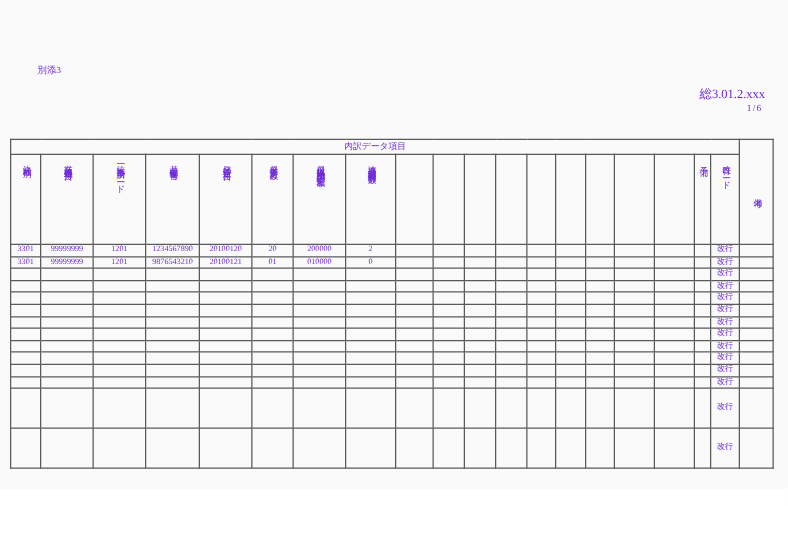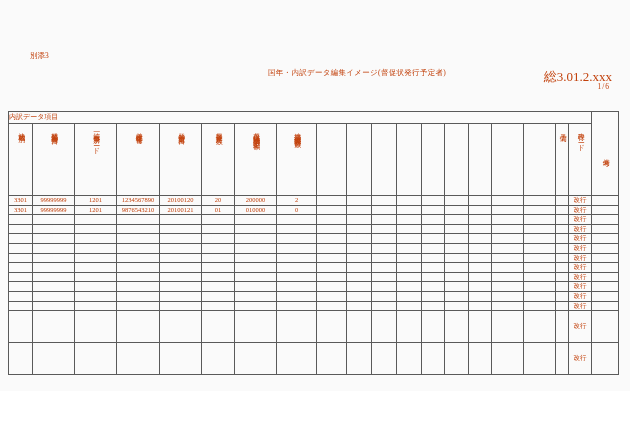--- a/index.html
+++ b/index.html
@@ -1,44 +1,45 @@
 <!DOCTYPE html>
 <html><head>
 <meta charset="utf-8">
 <style>
   html,body{margin:0;padding:0;}
   .page{
     position:relative;
     width:630px;height:391px;
     background:#fafafa;
     font-family:"Liberation Serif","DejaVu Serif",serif;
-    color:#c2410c;
+    color:#6d28d9;
     overflow:hidden;
   }
   .attachment{position:absolute;left:30px;top:51px;font-size:7.5px;}
   .title{position:absolute;left:268px;top:68px;font-size:7.5px;letter-spacing:.3px;}
-  .doc-number{position:absolute;right:18px;top:68px;font-size:13px;}
+  .doc-number{position:absolute;right:18px;top:68px;font-size:10px;}
   .page-indicator{position:absolute;right:20px;top:82px;font-size:7.5px;letter-spacing:1px;}
 
   table.sheet{
     position:absolute;left:8px;top:111px;
     width:611px;
     border-collapse:collapse;
     table-layout:fixed;
   }
   table.sheet td,table.sheet th{
     border:1px solid #5a5a5a;
     padding:0;
     font-weight:normal;
     overflow:hidden;
   }
   table.sheet{border:1px solid #3a3a3a;}
   .group-header-row td{
     height:11px;
     font-size:7px;
+    text-align:center;
     vertical-align:middle;
     line-height:1;
   }
   .col-header-row td{
     height:71px;
     text-align:center;
     vertical-align:top;
     font-size:7px;
   }
   .vtext{
@@ -63,21 +64,20 @@
     line-height:1;
     white-space:nowrap;
   }
 </style>
 </head>
 <body>
 
 <div class="page">
 
   <div class="attachment">別添3</div>
-  <div class="title">国年・内訳データ編集イメージ(督促状発行予定者)</div>
   <div class="doc-number">総3.01.2.xxx</div>
   <div class="page-indicator">1/6</div>
 
   <table class="sheet">
     <colgroup>
       <col style="width:24px">
         <col style="width:42px">
         <col style="width:42px">
         <col style="width:43px">
       <col style="width:42px">

